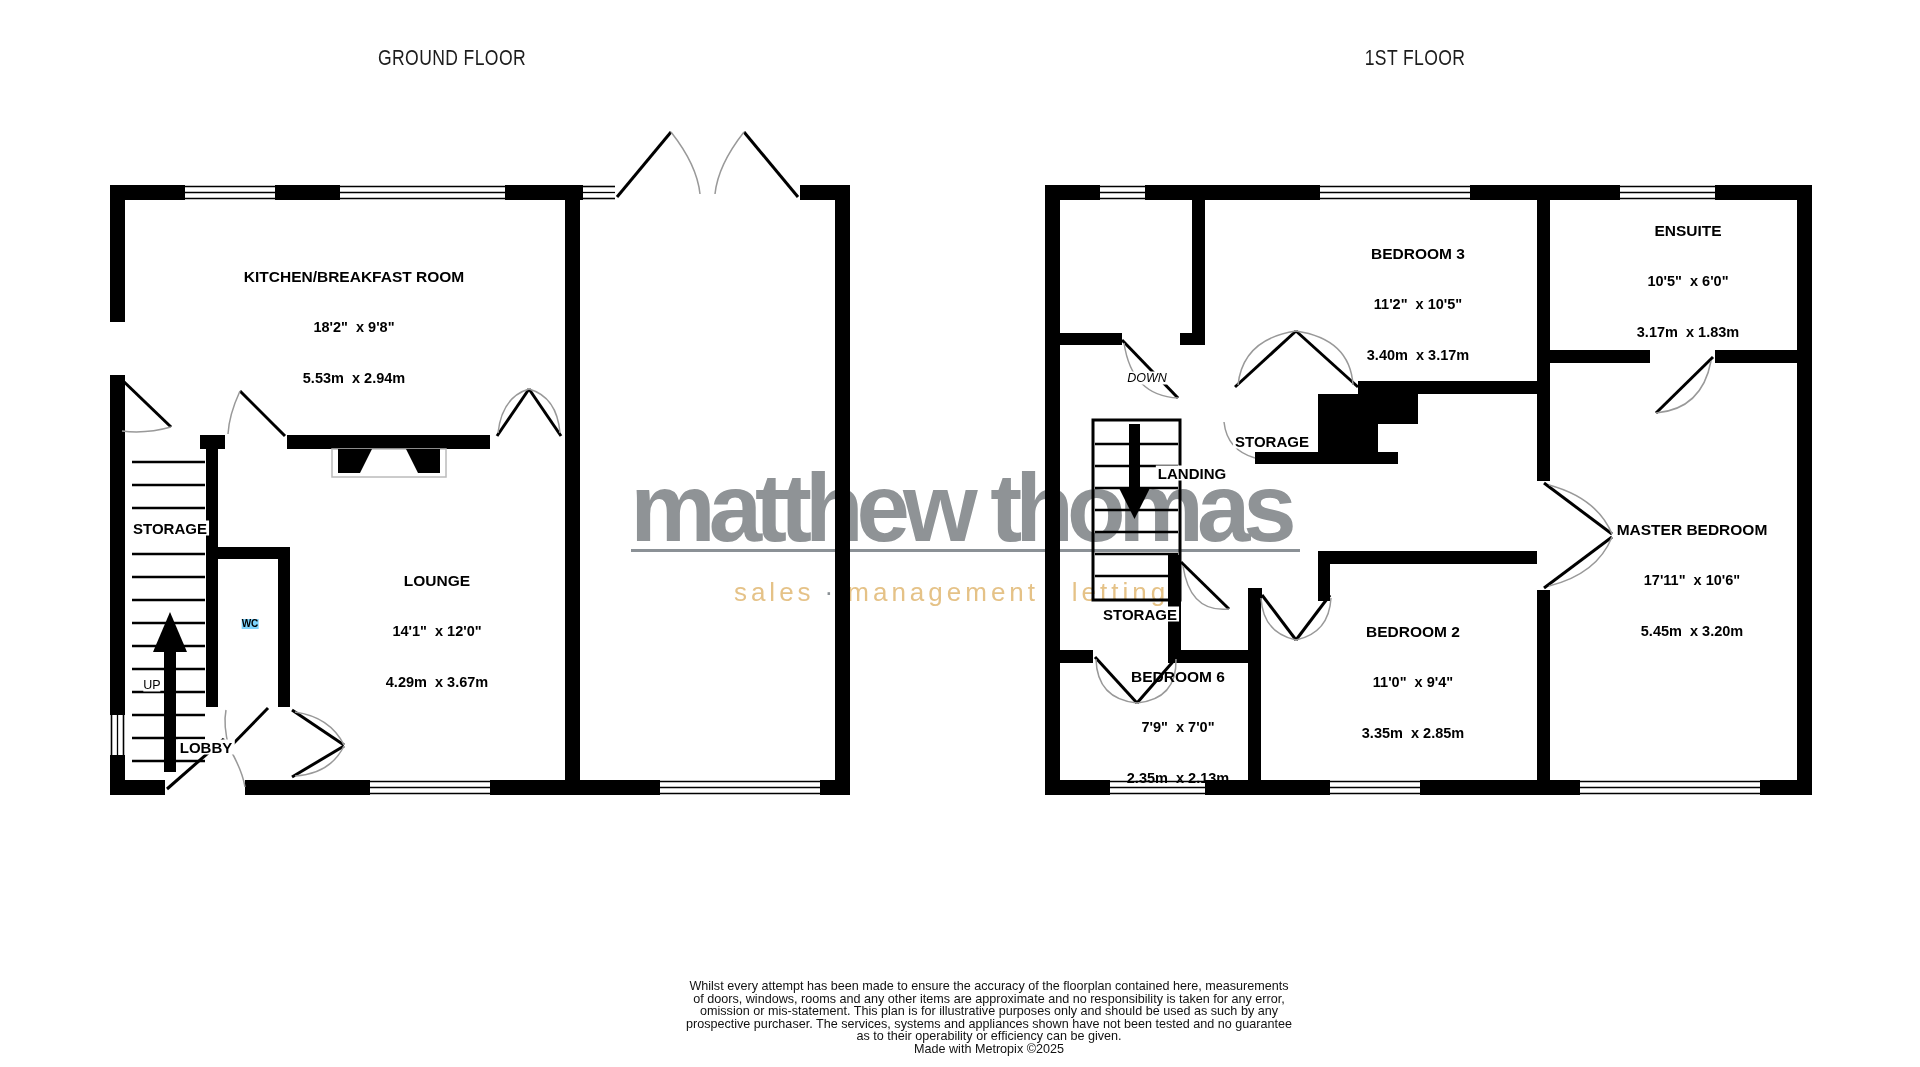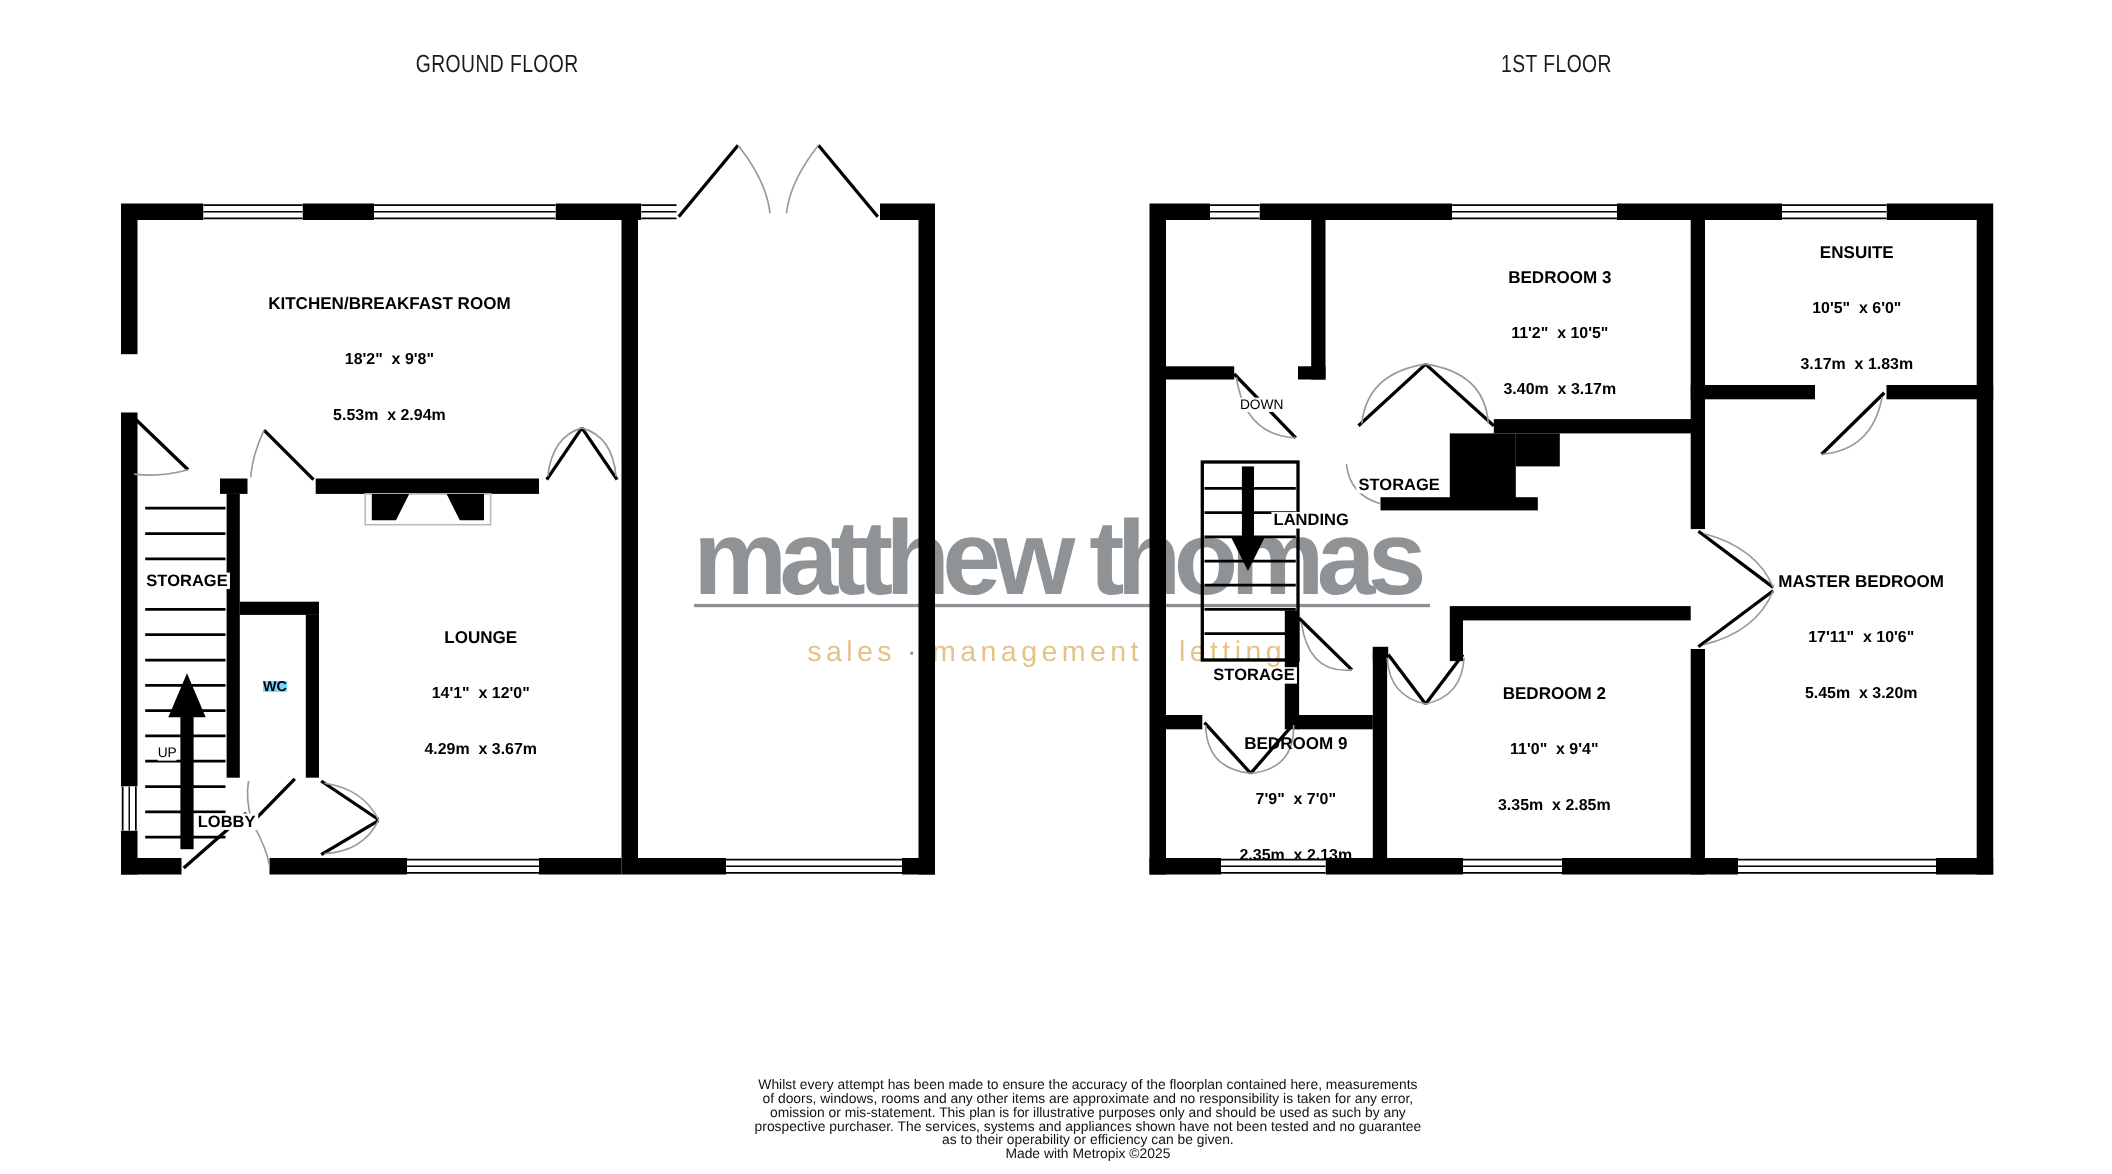--- a/index.html
+++ b/index.html
@@ -16,21 +16,21 @@
               font-size:26px;letter-spacing:4px;color:#e5c287;white-space:nowrap;}
   .wm-dot{color:#8b9196;padding:0 10px;}
   
   #plan{position:absolute;left:0;top:0;z-index:2;}
   
   .lbl{position:absolute;z-index:3;transform:translate(-50%,-50%);text-align:center;
        color:#000;white-space:pre;}
   .room-label .rname{font-weight:700;font-size:15.5px;line-height:15px;display:block;}
   .room-label .rdim{font-weight:700;font-size:14.5px;line-height:15px;display:block;}
   .small-label{font-weight:700;font-size:15px;background:#fff;padding:0 2px;line-height:15px;}
-  .tiny-label{font-weight:700;font-size:13px;background:#7dd3fc;line-height:10px;}
+  .tiny-label{font-weight:700;font-size:10px;background:#7dd3fc;line-height:10px;}
   .dir-label{font-weight:400;font-size:12.5px;background:#fff;line-height:13px;}
   
   #footer{position:absolute;left:989px;top:980px;transform:translateX(-50%);z-index:3;
           text-align:center;font-size:12.6px;line-height:12.6px;color:#111;width:720px;}
 </style>
 </head>
 <body>
 
 <div id="canvas">
 
@@ -314,25 +314,25 @@
     <span class="rname">MASTER BEDROOM</span>
     <span class="rdim">17'11"  x 10'6"</span>
     <span class="rdim">5.45m  x 3.20m</span>
   </div>
   <div class="lbl room-label" style="left:1413px;top:682px;">
     <span class="rname">BEDROOM 2</span>
     <span class="rdim">11'0"  x 9'4"</span>
     <span class="rdim">3.35m  x 2.85m</span>
   </div>
   <div class="lbl room-label" style="left:1178px;top:727px;">
-    <span class="rname">BEDROOM 9</span>
+    <span class="rname">BEDROOM 6</span>
     <span class="rdim">7'9"  x 7'0"</span>
     <span class="rdim">2.35m  x 2.13m</span>
   </div>
-  <div class="lbl dir-label" style="left:1147px;top:368px;">DOWN</div>
+  <div class="lbl dir-label" style="left:1147px;top:378px;font-style:italic;">DOWN</div>
   <div class="lbl small-label" style="left:1192px;top:430px;margin-top:43px;">LANDING</div>
   <div class="lbl small-label" style="left:1272px;top:441px;">STORAGE</div>
   <div class="lbl small-label" style="left:1140px;top:614px;">STORAGE</div>
 
   <div id="footer">
     <div>Whilst every attempt has been made to ensure the accuracy of the floorplan contained here, measurements</div>
     <div>of doors, windows, rooms and any other items are approximate and no responsibility is taken for any error,</div>
     <div>omission or mis-statement. This plan is for illustrative purposes only and should be used as such by any</div>
     <div>prospective purchaser. The services, systems and appliances shown have not been tested and no guarantee</div>
     <div>as to their operability or efficiency can be given.</div>

